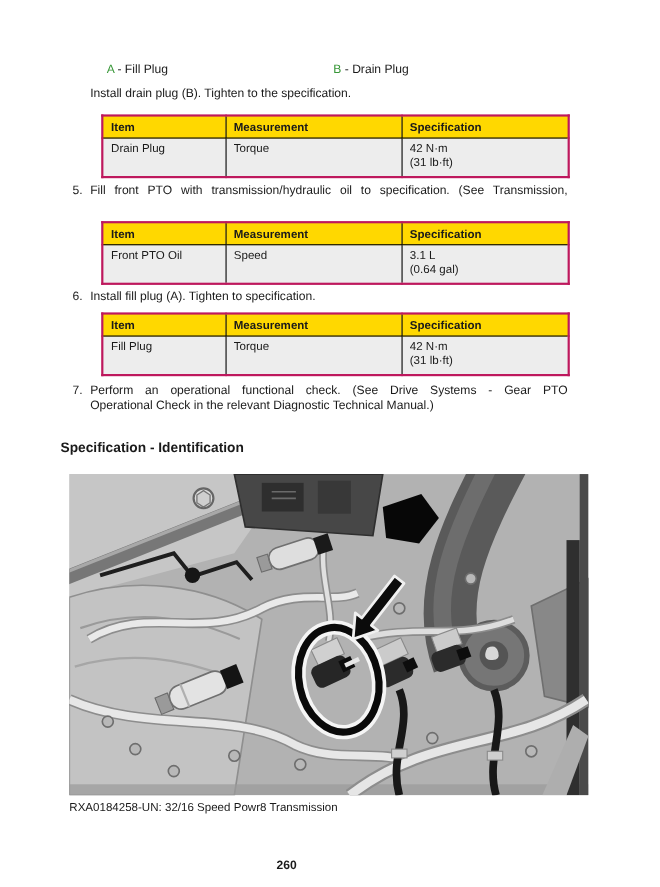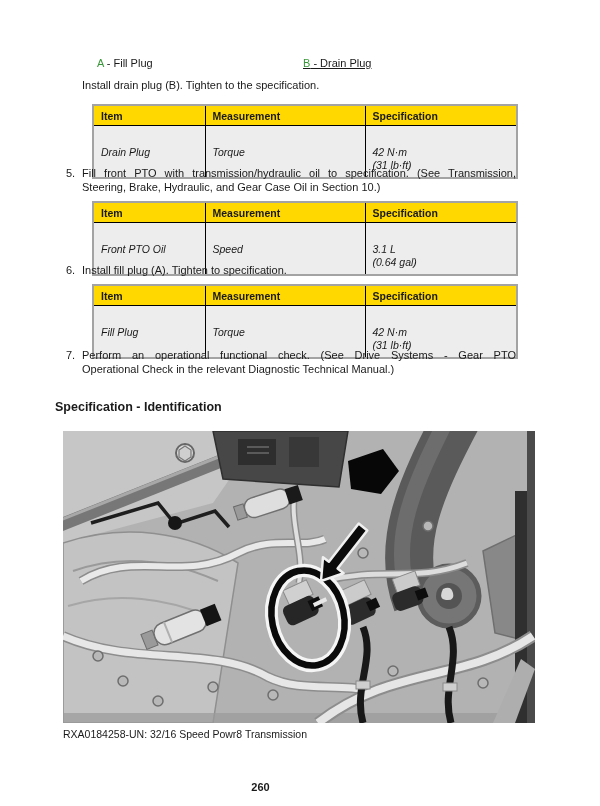--- a/index.html
+++ b/index.html
@@ -7,48 +7,47 @@
   .page {
     position:relative;
     width:600px; height:806px;
     background:#ffffff;
     font-family:"Liberation Sans", sans-serif;
     color:#1a1a1a;
     overflow:hidden;
     margin-top:18px;
   }
   .legend-a { position:absolute; top:39px; left:97px; font-size:11px; }
-  .legend-b { position:absolute; top:39px; left:303px; font-size:11px;text-decoration:underline; }
+  .legend-b { position:absolute; top:39px; left:303px; font-size:11px; }
   .legend-key { color:#389738; }
   .intro { position:absolute; top:61px; left:82px; font-size:11px; }
 
   table.spec {
     position:absolute; left:92px;
     width:424px;
     border-collapse:collapse;
     table-layout:fixed;
     font-size:10.5px;
   }
   table.spec th, table.spec td {
     border:1px solid #000;
     text-align:left;
     vertical-align:top;
   }
-  table.spec { border:2px solid #a3a3a3; }
+  table.spec { border:2px solid #be185d; }
   table.spec th {
     background:#ffd800;
     font-weight:bold;
     padding:4px 7px 3px 7px;
   }
   table.spec td {
     background:#ededed;
-    padding:20px 7px 5px 7px;
+    padding:3px 7px 5px 7px;
     white-space:pre-line;
     line-height:13px;
-    font-style:italic;
   }
   table.spec col.c1 { width:112px; }
   table.spec col.c2 { width:160px; }
   table.spec col.c3 { width:152px; }
   .t1 { top:86px; }
   .t2 { top:183px; }
   .t3 { top:266px; }
 
   .step { position:absolute; left:66px; width:450px; display:flex; font-size:11px; line-height:13.5px; }
   .step .num { width:16px; flex:none; }
@@ -97,21 +96,20 @@
       <td>42 N·m
 (31 lb·ft)</td>
     </tr>
   </tbody>
     </table>
 
   <div class="step s5">
     <span class="num">5.</span>
     <div class="txt">
       <div class="jline">Fill front PTO with transmission/hydraulic oil to specification. (See Transmission,</div>
-      <div>Steering, Brake, Hydraulic, and Gear Case Oil in Section 10.)</div>
     </div>
   </div>
 
   <table class="spec t2">
     <colgroup>
         <col class="c1">
         <col class="c2">
         <col class="c3">
       </colgroup>
     <tbody>

